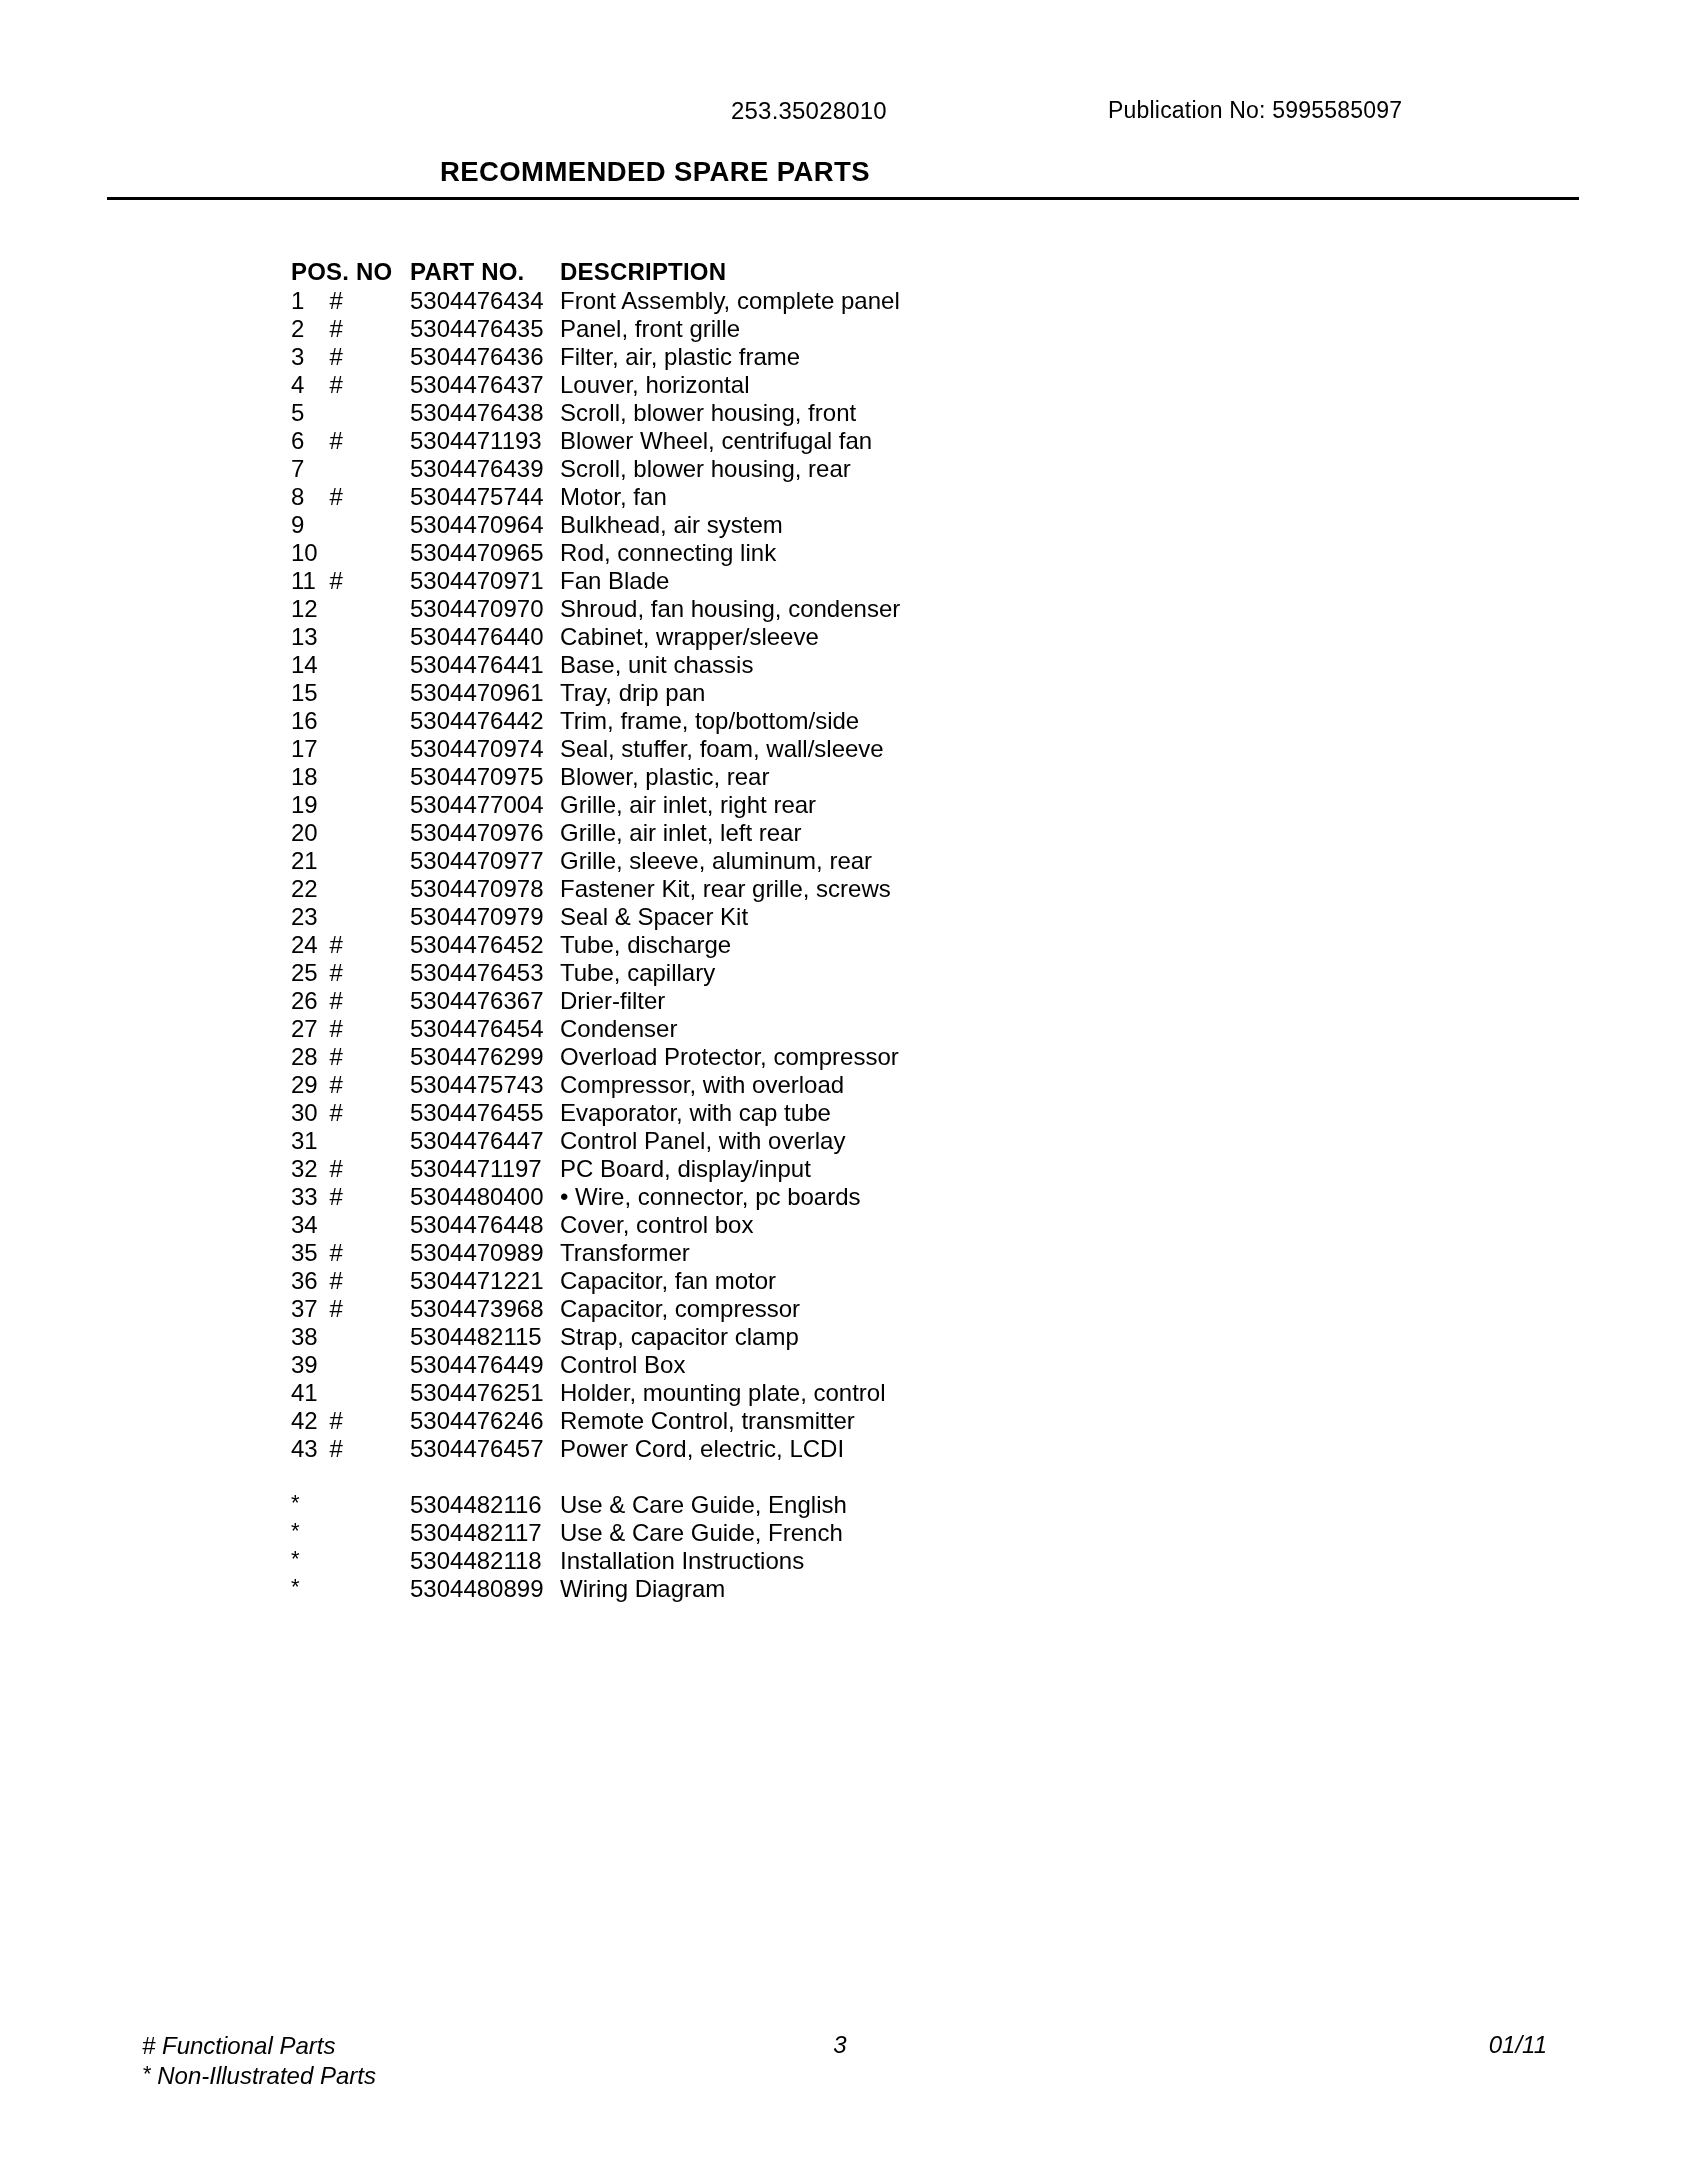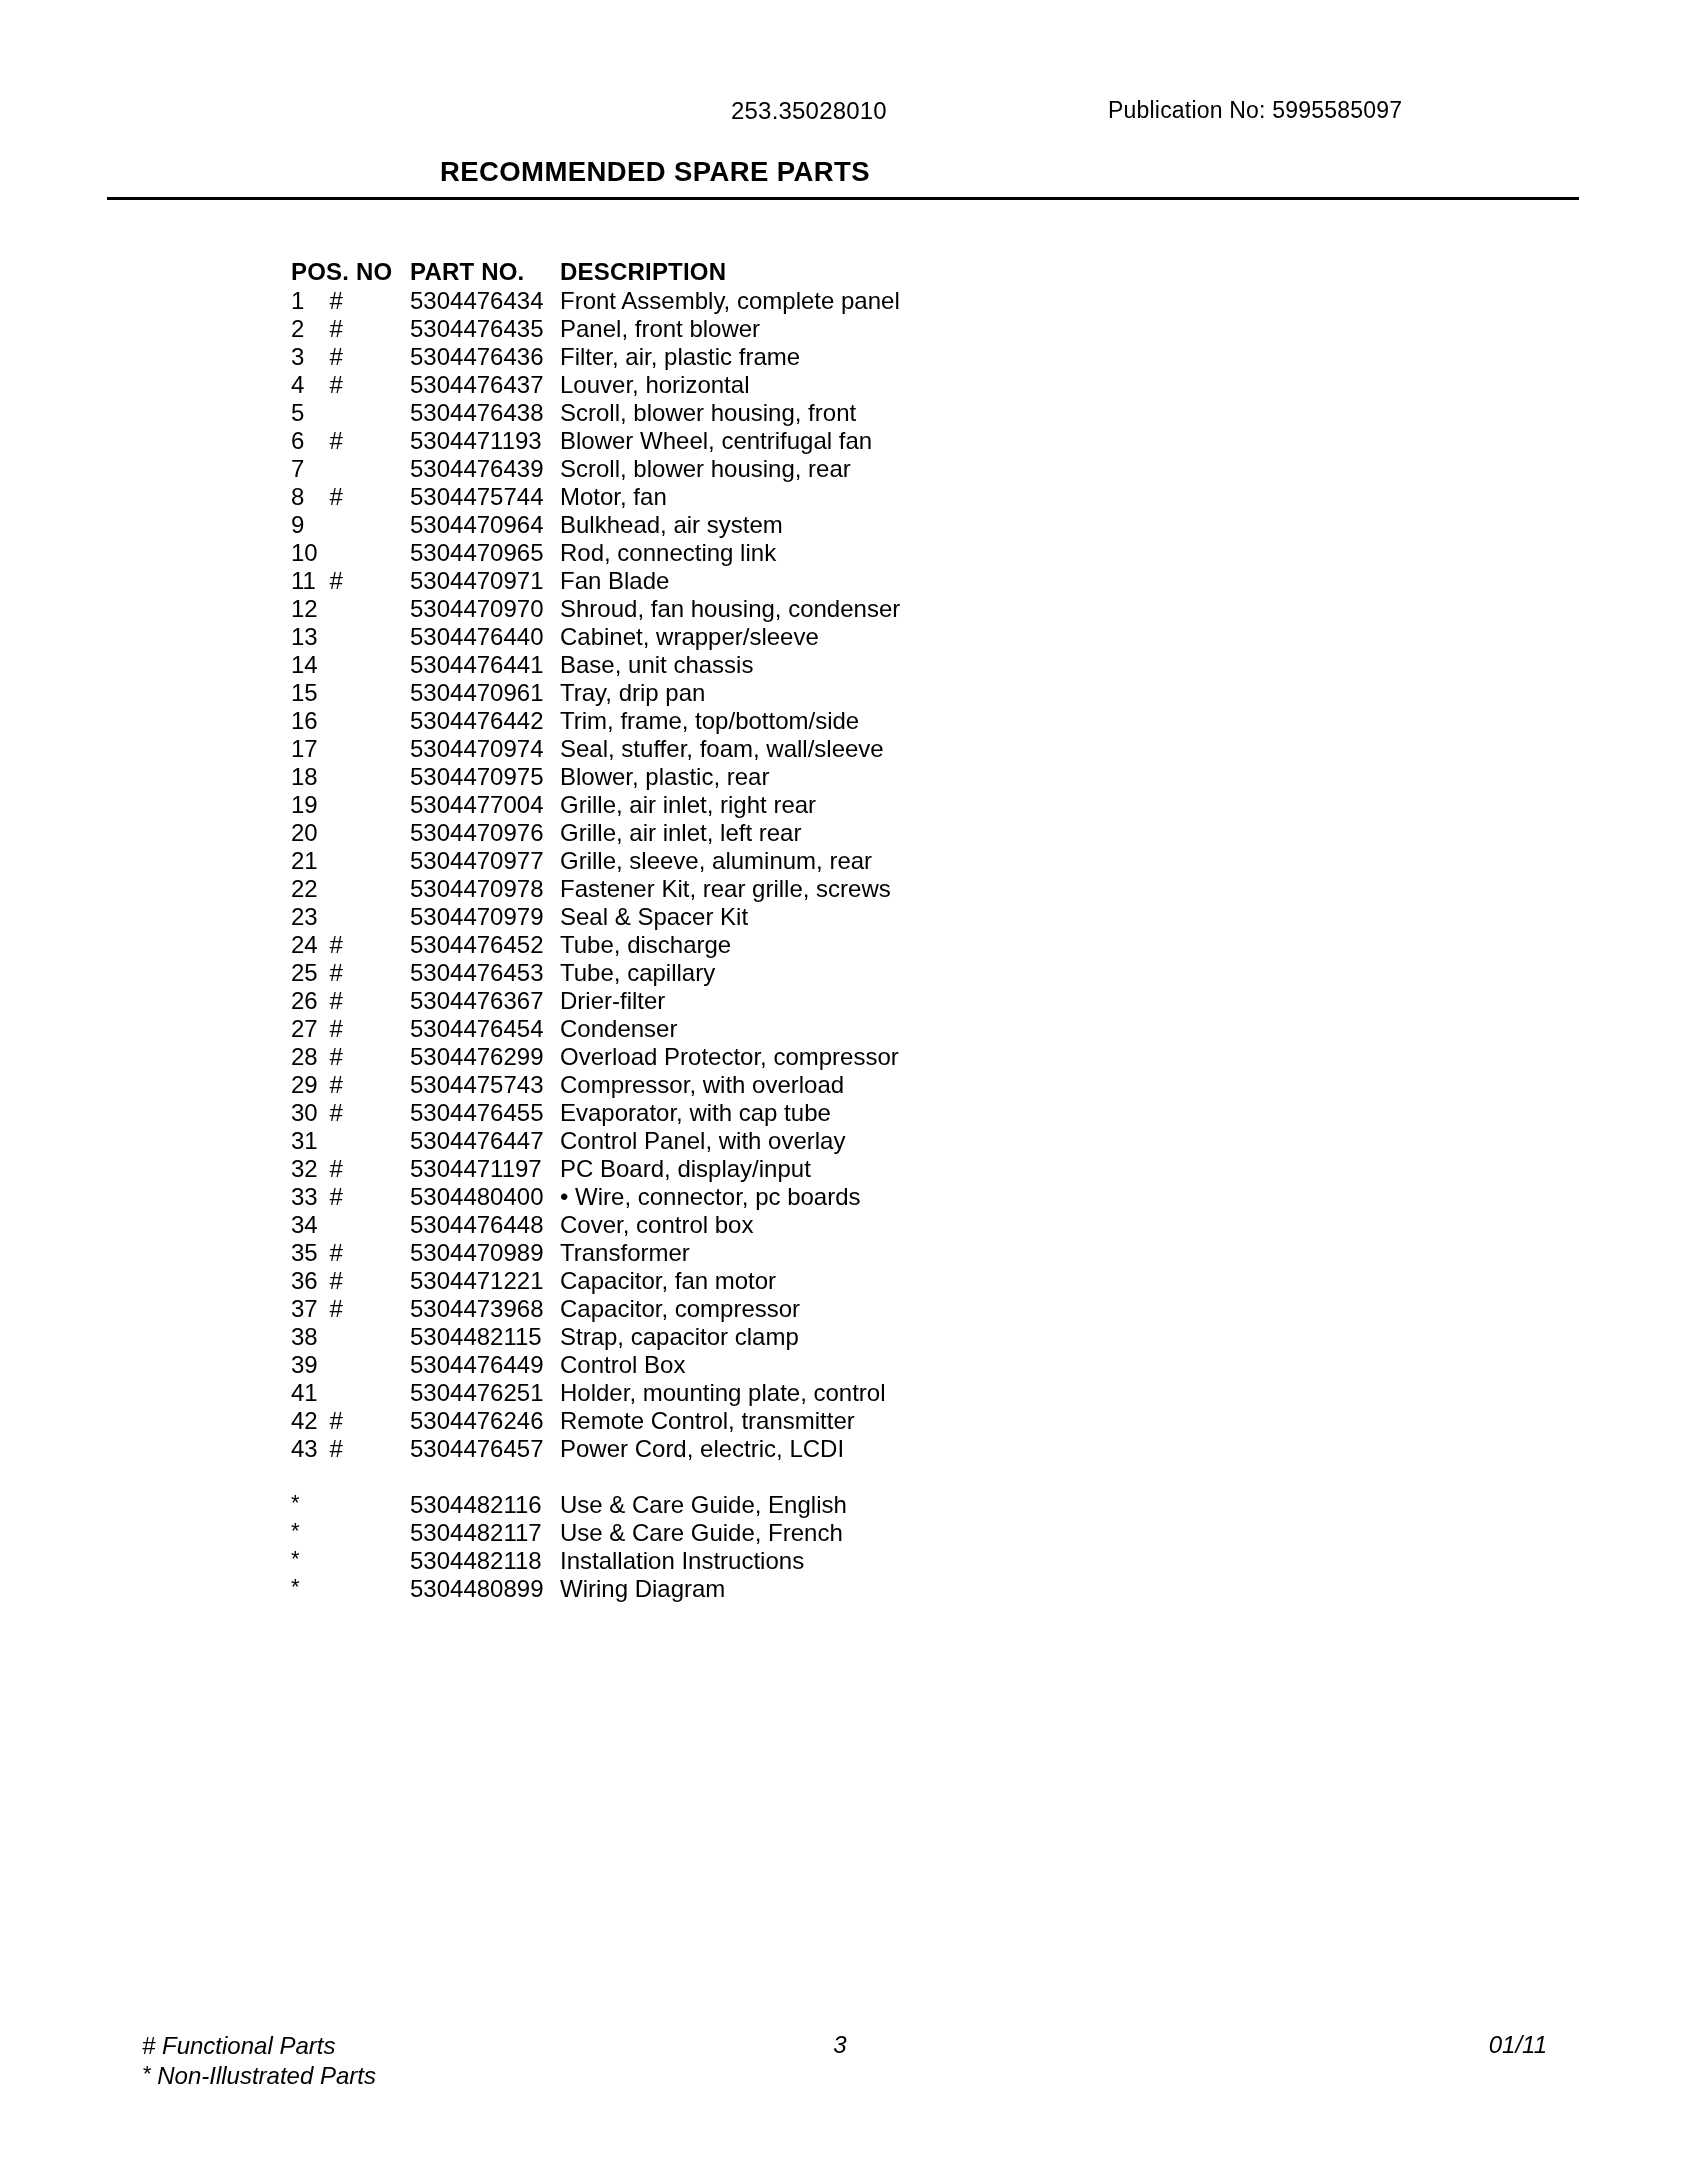--- a/index.html
+++ b/index.html
@@ -188,21 +188,21 @@
 
     <div id="parts-rows">
         <div class="row">
           <span class="c-pos"><span class="num">1</span><span class="flag">#</span></span>
           <span class="c-part">5304476434</span>
           <span class="c-desc">Front Assembly, complete panel</span>
         </div>
         <div class="row">
           <span class="c-pos"><span class="num">2</span><span class="flag">#</span></span>
           <span class="c-part">5304476435</span>
-          <span class="c-desc">Panel, front blower</span>
+          <span class="c-desc">Panel, front grille</span>
         </div>
         <div class="row">
           <span class="c-pos"><span class="num">3</span><span class="flag">#</span></span>
           <span class="c-part">5304476436</span>
           <span class="c-desc">Filter, air, plastic frame</span>
         </div>
         <div class="row">
           <span class="c-pos"><span class="num">4</span><span class="flag">#</span></span>
           <span class="c-part">5304476437</span>
           <span class="c-desc">Louver, horizontal</span>

